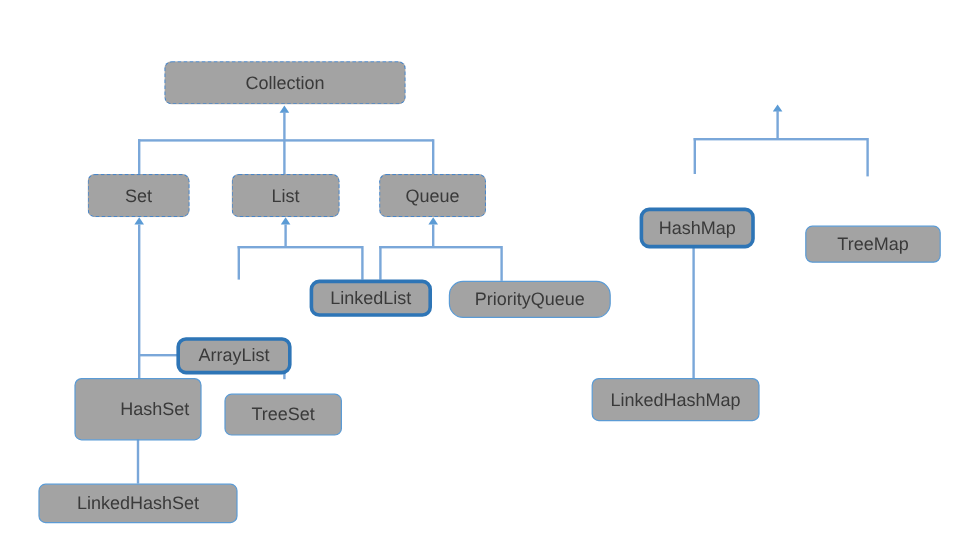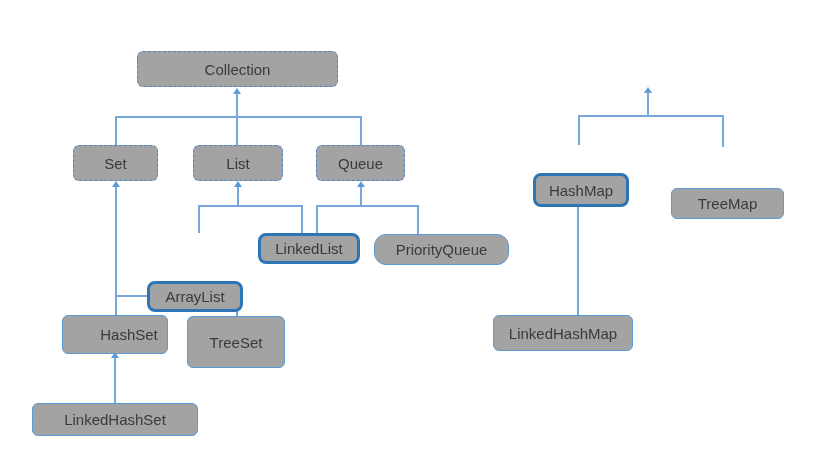--- a/index.html
+++ b/index.html
@@ -88,24 +88,24 @@
   <div class="node thick" style="left:147px;top:233px;width:96px;height:31px;margin-top:48px;">
     <span>ArrayList</span>
   </div>
   <div class="node thick" style="left:258px;top:233px;width:102px;height:31px;">
     <span>LinkedList</span>
   </div>
   <div class="node thin" style="left:374px;top:234px;width:135px;height:31px;border-radius:12px;">
     <span>PriorityQueue</span>
   </div>
 
-  <div class="node thin" style="left:62px;top:315px;width:106px;height:39px;padding-left:28px;">
+  <div class="node thin" style="left:62px;top:315px;width:106px;height:52px;padding-left:28px;">
     <span>HashSet</span>
   </div>
-  <div class="node thin" style="left:187px;top:316px;width:98px;height:52px;">
+  <div class="node thin" style="left:187px;top:328px;width:98px;height:35px;">
     <span>TreeSet</span>
   </div>
   <div class="node thin" style="left:32px;top:403px;width:166px;height:33px;justify-content:center;">
     <span>LinkedHashSet</span>
   </div>
 
   <div class="node thick" style="left:533px;top:145px;width:96px;height:34px;margin-top:28px;">
     <span>HashMap</span>
   </div>
   <div class="node thin" style="left:671px;top:147px;width:113px;height:31px;margin-top:41px;">

